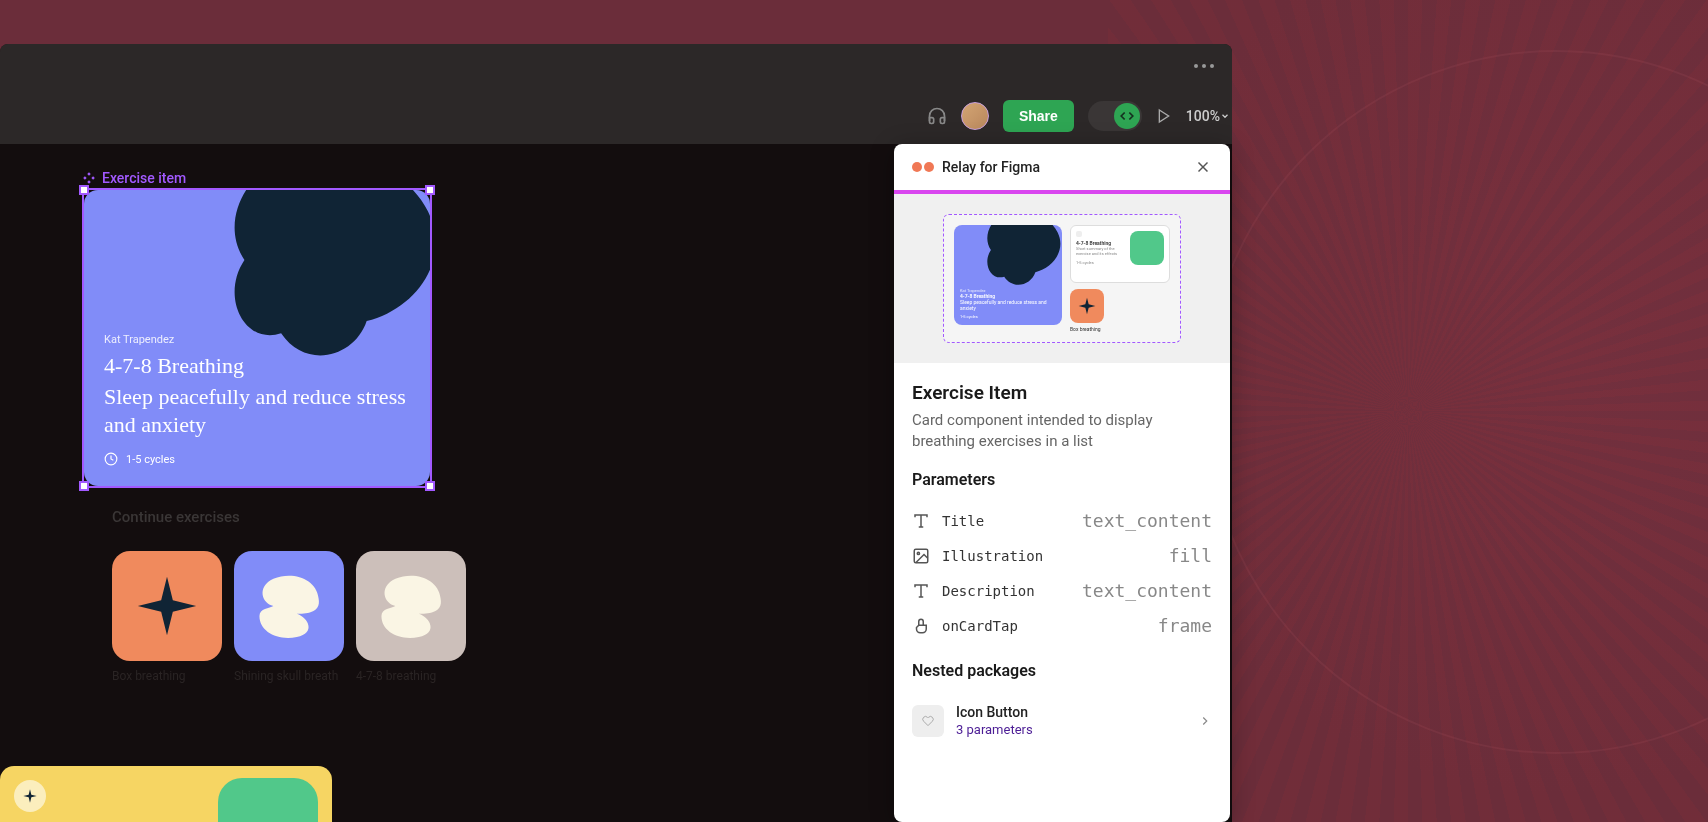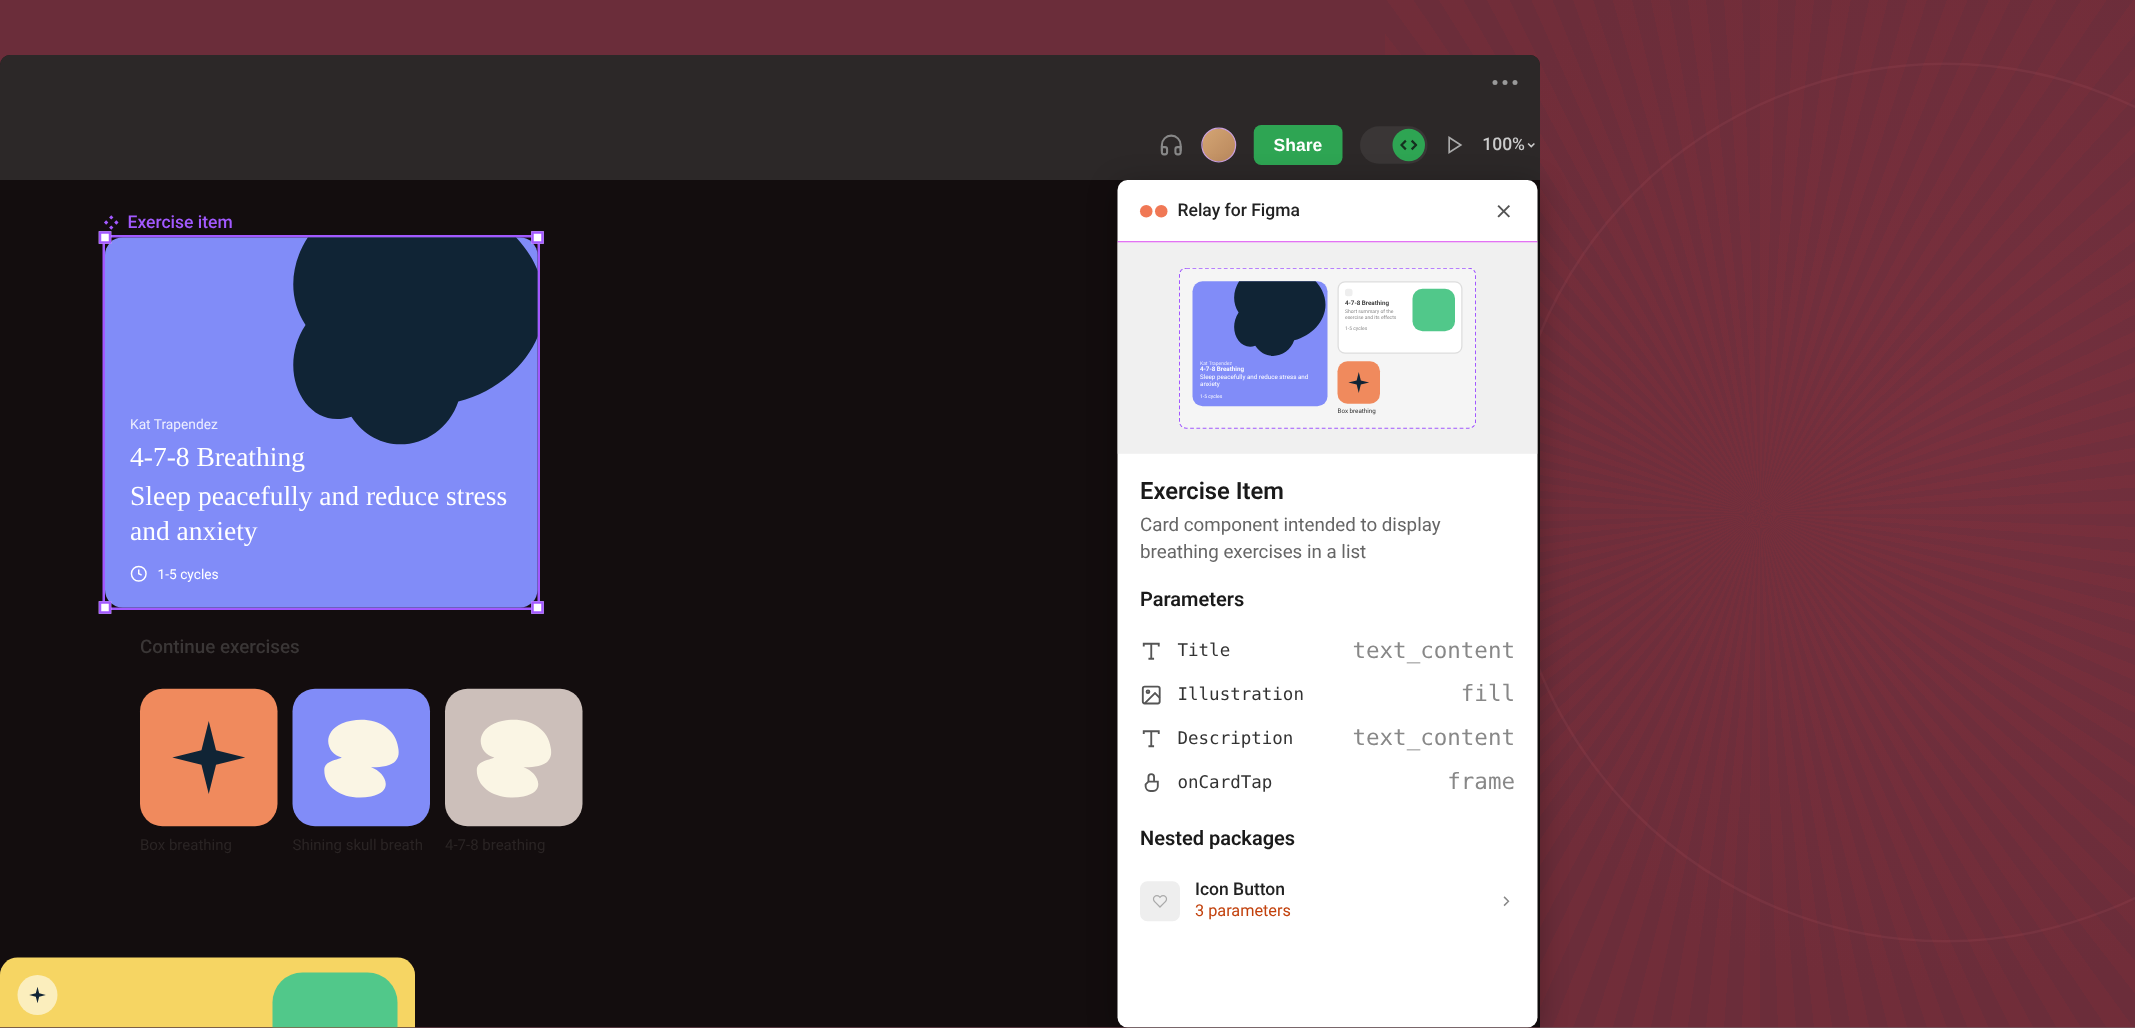--- a/index.html
+++ b/index.html
@@ -57,21 +57,21 @@
 
 .blob-shape { width: 80px; height: 70px; }
 
 
 .yellow-card { position: absolute; left: 0; bottom: 0; width: 332px; height: 56px; background: #f6d563; border-radius: 14px 14px 0 0; display: flex; align-items: flex-end; justify-content: space-between; padding: 0 14px; }
 .sparkle-btn { width: 32px; height: 32px; background: #fbeebd; border-radius: 50%; display: flex; align-items: center; justify-content: center; margin-bottom: 10px; }
 .yellow-blob { width: 100px; height: 44px; background: #51c88a; border-radius: 24px 24px 0 0; }
 
 
 .relay-panel { position: absolute; left: 894px; top: 144px; width: 336px; background: #fff; border-radius: 8px; box-shadow: 0 4px 24px rgba(0,0,0,0.3); overflow: hidden; height: 678px; }
-.relay-header { height: 50px; display: flex; align-items: center; justify-content: space-between; padding: 0 18px; border-bottom: 1px solid #d946ef; }
+.relay-header { height: 50px; display: flex; align-items: center; justify-content: space-between; padding: 0 18px; border-bottom: 4px solid #d946ef; }
 .relay-logo { display: flex; align-items: center; gap: 8px; font-size: 14px; font-weight: 500; color: #222; }
 .relay-logo-icon { display: flex; gap: 2px; }
 .relay-logo-icon span { width: 10px; height: 10px; border-radius: 50%; background: #f07855; }
 .close-icon { color: #555; cursor: pointer; }
 
 .relay-preview { background: #f0f0f0; padding: 20px; display: flex; align-items: center; justify-content: center; }
 .preview-box { border: 1.5px dashed #a259ff; border-radius: 6px; padding: 10px; background: #f5f5f5; display: flex; gap: 8px; }
 .mini-card { border-radius: 8px; display: flex; flex-direction: column; justify-content: flex-end; padding: 6px; font-size: 5px; color: #fff; }
 .mini-card.purple { width: 108px; height: 100px; background: #818cf8; position: relative; overflow: hidden; }
 .mini-right { display: flex; flex-direction: column; gap: 6px; }
@@ -88,21 +88,21 @@
 .param-left { display: flex; align-items: center; gap: 12px; }
 .param-icon { width: 18px; height: 18px; color: #555; flex-shrink: 0; }
 .param-name { font-family: ui-monospace, Menlo, Consolas, monospace; font-size: 14px; color: #333; }
 .param-type { font-family: ui-monospace, Menlo, Consolas, monospace; font-size: 18px; color: #888; }
 
 .nested-row { display: flex; align-items: center; justify-content: space-between; padding: 10px 0 0; cursor: pointer; }
 .nested-left { display: flex; align-items: center; gap: 12px; }
 .nested-thumb { width: 32px; height: 32px; background: #eee; border-radius: 6px; display: flex; align-items: center; justify-content: center; }
 .nested-info { display: flex; flex-direction: column; gap: 2px; }
 .nested-name { font-size: 14px; font-weight: 500; color: #222; }
-.nested-sub { font-size: 13px; color: #c2410c; }
+.nested-sub { font-size: 13px; color: #4c1d95; }
 </style>
 </head>
 <body>
 
 <div class="bg-texture">
   <div class="noise"></div>
 </div>
 
 <div class="figma-window">
   <div class="titlebar">

